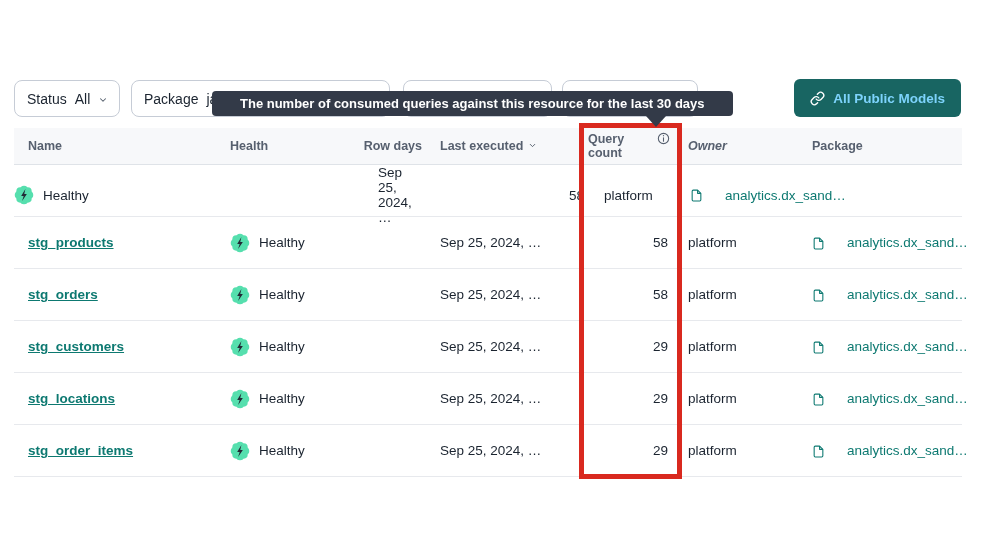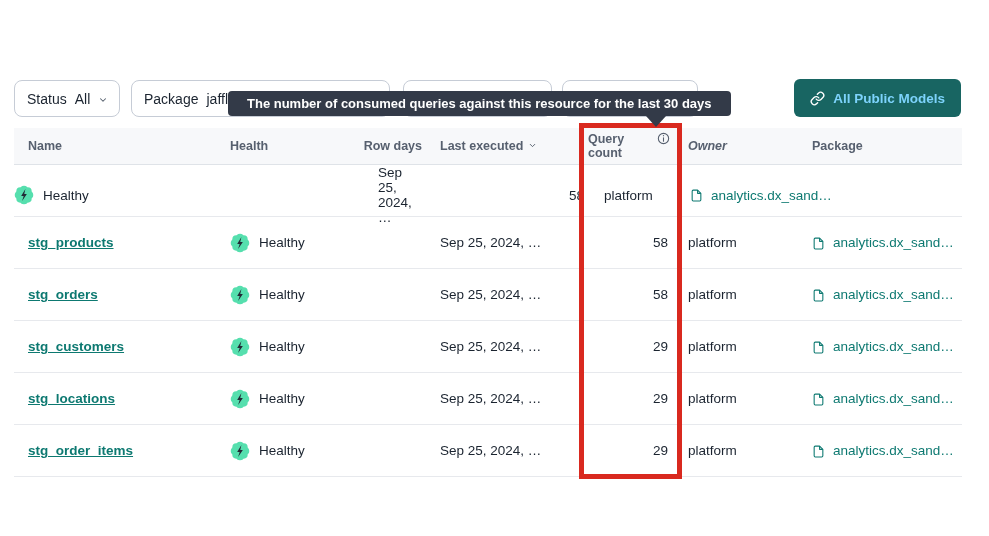--- a/index.html
+++ b/index.html
@@ -19,22 +19,22 @@
   .f-obscured1 { left:403px; width:149px; }
   .f-obscured2 { left:562px; width:136px; justify-content:flex-end; }
   .chev { display:inline-flex; color:#555f6d; margin-top:2px; }
 
   .btn-public { position:absolute; top:79px; right:28px; height:38px; padding:0 16px;
                 display:flex; align-items:center; gap:8px; background:#186562;
                 border:none; border-radius:6px; color:#7dd3fc; font-size:13.5px;
                 font-weight:700; cursor:pointer; font-family:inherit; }
 
   
-  .tooltip { position:absolute; left:228px; top:91px; z-index:40; background:#333a48;
-             color:#fff; font-size:13px; font-weight:700; padding:5px 19px;
+  .tooltip { position:absolute; left:212px; top:91px; z-index:40; background:#333a48;
+             color:#fff; font-size:13px; font-weight:700; padding:5px 28px;
              border-radius:4px; white-space:nowrap; }
   .tooltip-caret { position:absolute; left:646px; top:116px; z-index:40; width:0; height:0;
                    border-left:10px solid transparent; border-right:10px solid transparent;
                    border-top:11px solid #333a48; }
 
   
   .table { position:absolute; left:14px; top:128px; width:948px; }
   .tr, .thead { display:grid;
         grid-template-columns:216px 130px 62px 164px 84px 122px 1fr;
         align-items:center; }
@@ -50,21 +50,21 @@
 
   .tr { height:52px; border-bottom:1px solid #e7e9ed; font-size:13.5px; background:#fff; }
   .td-name { padding-left:14px; }
   .name-link { color:#0d7971; font-weight:700; font-size:13.5px; text-decoration:underline; cursor:pointer; }
   .td-health { display:flex; align-items:center; gap:9px; }
   .health-badge { display:inline-flex; width:20px; height:20px; }
   .td-rowcount { text-align:right; }
   .td-exec { padding-left:18px; }
   .td-query { text-align:right; padding-right:2px; }
   .td-owner { padding-left:18px; }
-  .td-relation { padding-left:20px; display:flex; align-items:center; gap:8px; }
+  .td-relation { padding-left:20px; display:flex; align-items:center; gap:22px; }
   .relation-link { color:#0d7971; text-decoration:none; cursor:pointer; font-size:13.5px; }
   .doc-icon { display:inline-flex; color:#0d7971; margin-top:1px; }
   .info-icon { display:inline-flex; color:#57606f; cursor:pointer; }
 
   
   .highlight-box { position:absolute; left:579px; top:123px; width:103px; height:356px;
                    border:5px solid #d9291f; z-index:30; pointer-events:none; }
 </style>
 </head>
 <body>

